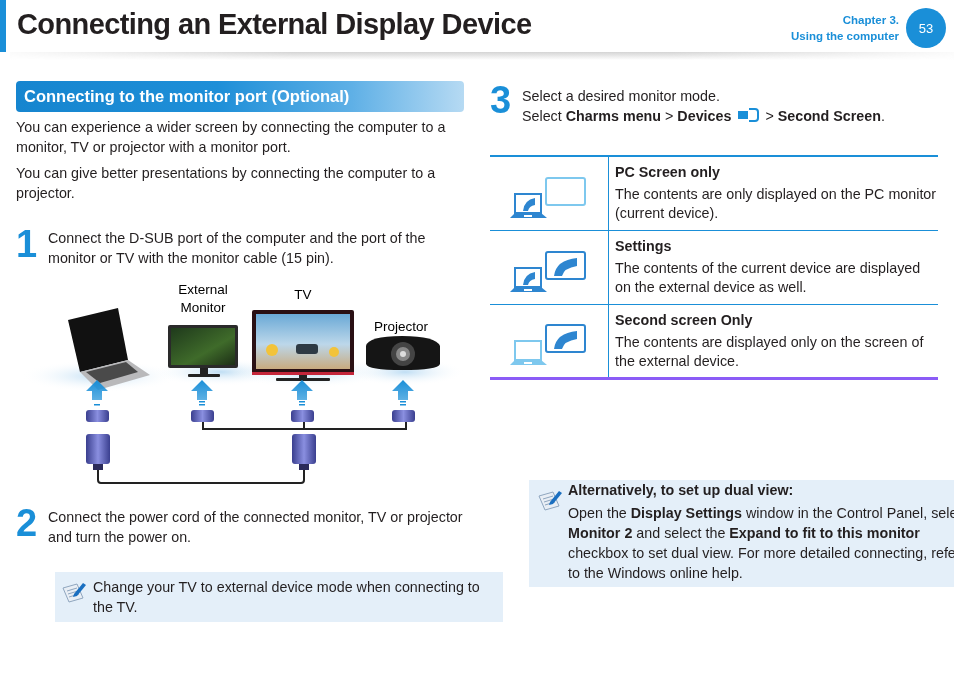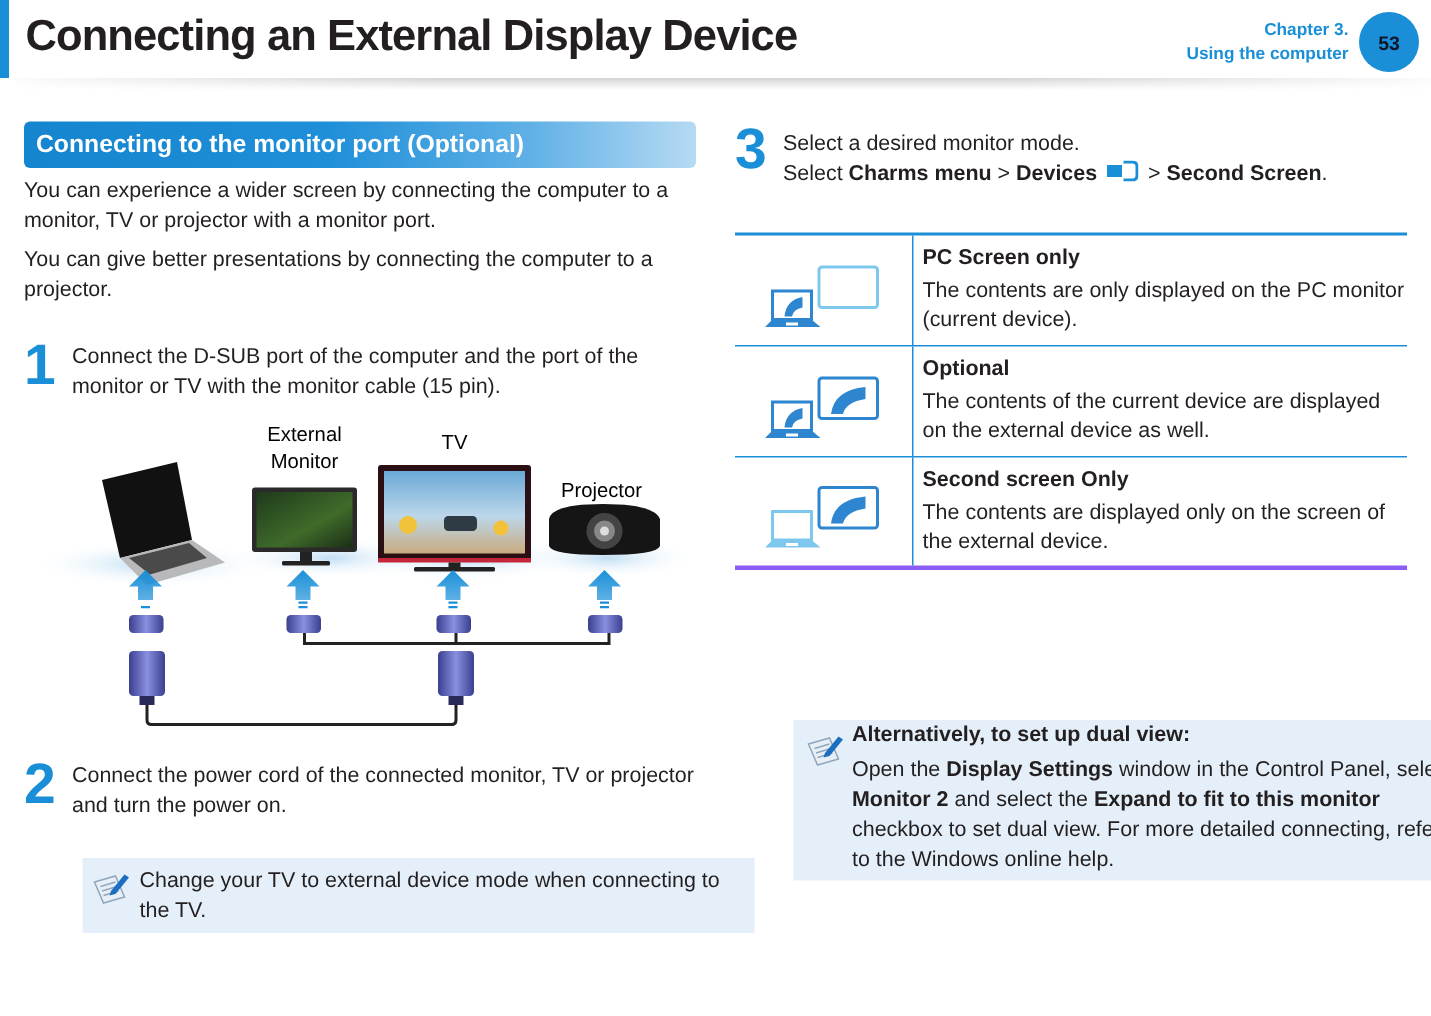--- a/index.html
+++ b/index.html
@@ -7,21 +7,21 @@
   body { font-family: "Liberation Sans", "DejaVu Sans", sans-serif; color: #231f20; position: relative; }
 
   
   .hdr-bar { position: absolute; left: 0; top: 0; width: 6px; height: 52px; background: #1a8fd8; }
   .hdr-title { position: absolute; left: 17px; top: 8px; font-size: 29px; font-weight: bold; letter-spacing: -0.6px; color: #231f20; }
   .hdr-shadow { position: absolute; left: 10px; top: 52px; width: 944px; height: 8px;
     background: linear-gradient(to bottom, rgba(160,160,160,0.45), rgba(255,255,255,0)); 
     -webkit-mask-image: linear-gradient(to right, rgba(0,0,0,0.1), #000 30%, #000 70%, rgba(0,0,0,0.1));
     mask-image: linear-gradient(to right, rgba(0,0,0,0.1), #000 30%, #000 70%, rgba(0,0,0,0.1)); }
   .chapter { position: absolute; right: 55px; top: 12px; text-align: right; font-size: 11.5px; font-weight: bold; color: #1a8fd8; line-height: 16px; }
-  .page-num { position: absolute; left: 906px; top: 8px; width: 40px; height: 40px; border-radius: 50%; background: #1a8fd8; color: #0f172a; font-size: 13px; font-weight: bold; display: flex; align-items: center; justify-content: center; }
+  .page-num { position: absolute; left: 906px; top: 8px; width: 40px; height: 40px; border-radius: 50%; background: #1a8fd8; color: #ffffff; font-size: 13px; font-weight: normal; display: flex; align-items: center; justify-content: center; }
 
   
   .sec-head { position: absolute; left: 16px; top: 81px; width: 448px; height: 31px; border-radius: 4px;
     background: linear-gradient(to right, #1685cf 0%, #1e8fd8 45%, #5fb0e6 75%, #b6daf3 100%); }
   .sec-head span { position: absolute; left: 8px; top: 6px; color: #fff; font-size: 16.5px; font-weight: bold; }
   .para { position: absolute; left: 16px; width: 450px; font-size: 14.3px; line-height: 20px; color: #231f20; }
 
   .step-num { position: absolute; font-size: 38px; font-weight: bold; color: #1a8fd8; line-height: 38px; }
   .step-text { position: absolute; font-size: 14.3px; line-height: 20px; color: #231f20; }
 
@@ -216,21 +216,21 @@
       <svg style="position:absolute; left:20px; top:18px;" width="80" height="44" viewBox="0 0 80 44">
         <rect x="5" y="19" width="26" height="19" fill="none" stroke="#2e86d0" stroke-width="2"></rect>
         <path d="M13,36 Q14,25 25,23 L25,30 Q19,31 18,36 Z" fill="#2e86d0"></path>
         <polygon points="0,43 5,38 31,38 37,43" fill="#2e86d0"></polygon>
         <rect x="14" y="40" width="8" height="2" fill="#fff"></rect>
         <rect x="36" y="3" width="39" height="27" rx="2" fill="none" stroke="#2e86d0" stroke-width="2"></rect>
         <path d="M44,27 Q46,11 67,9 L67,17 Q54,19 52,27 Z" fill="#2e86d0"></path>
       </svg>
     </div>
     <div class="mode-body">
-      <div class="mode-title">Optional</div>
+      <div class="mode-title">Settings</div>
       <div class="mode-desc">The contents of the current device are displayed on the external device as well.</div>
     </div>
   </div>
 
 
   <div class="mode-row">
     <div class="mode-icon">
       <svg style="position:absolute; left:20px; top:17px;" width="80" height="44" viewBox="0 0 80 44">
         <rect x="5" y="19" width="26" height="19" fill="none" stroke="#7ec8ee" stroke-width="2"></rect>
         <polygon points="0,43 5,38 31,38 37,43" fill="#7ec8ee"></polygon>

